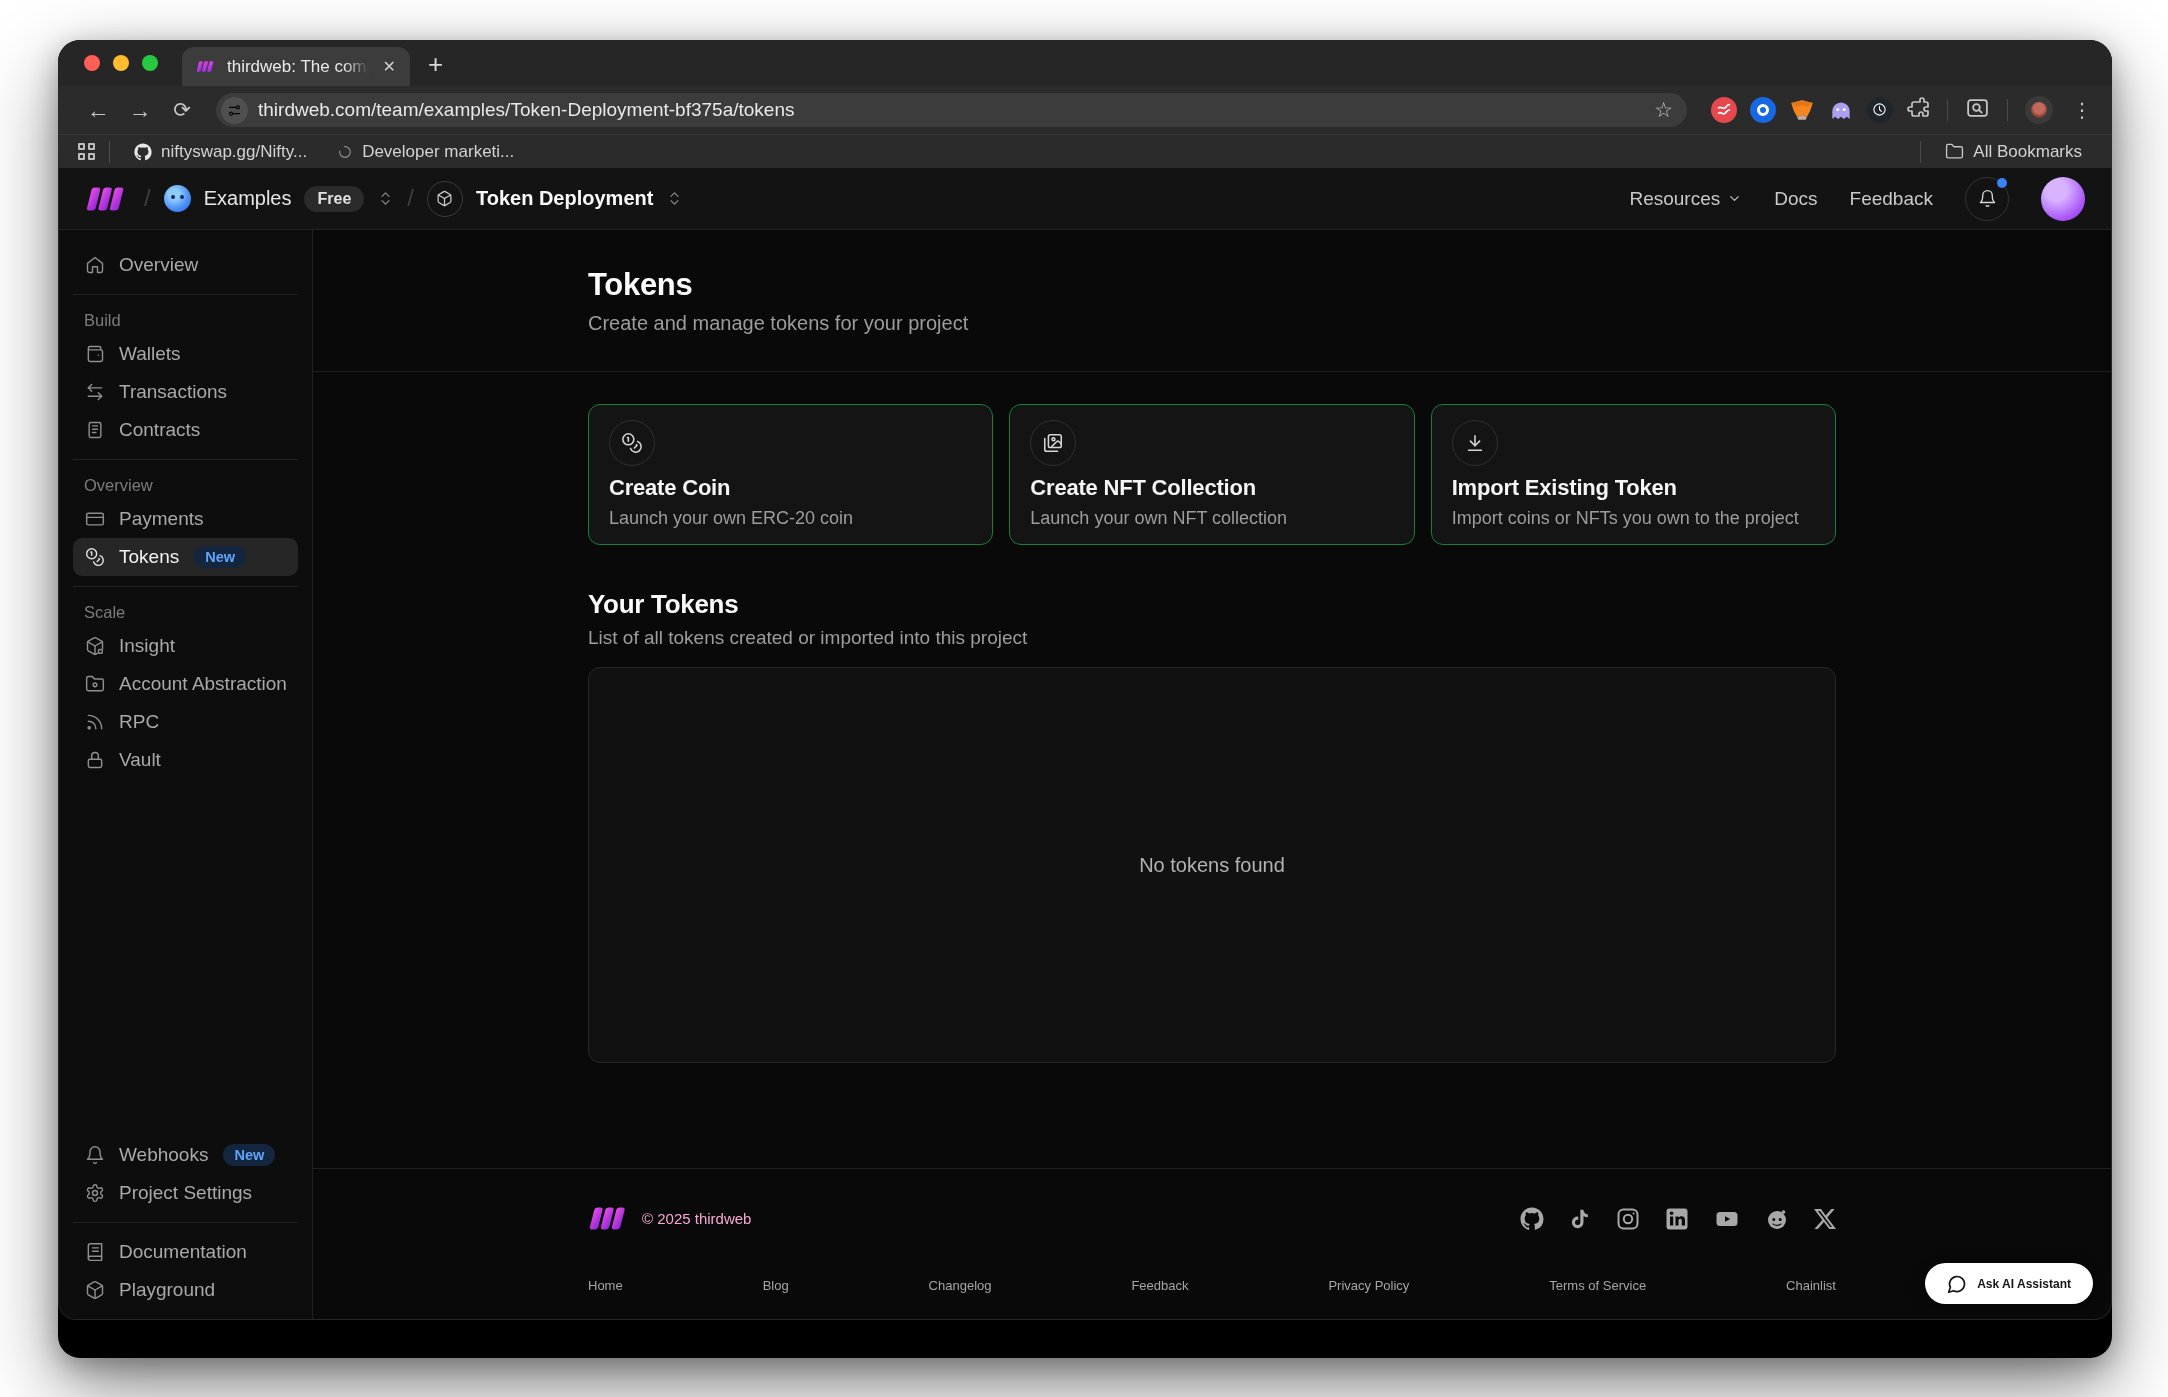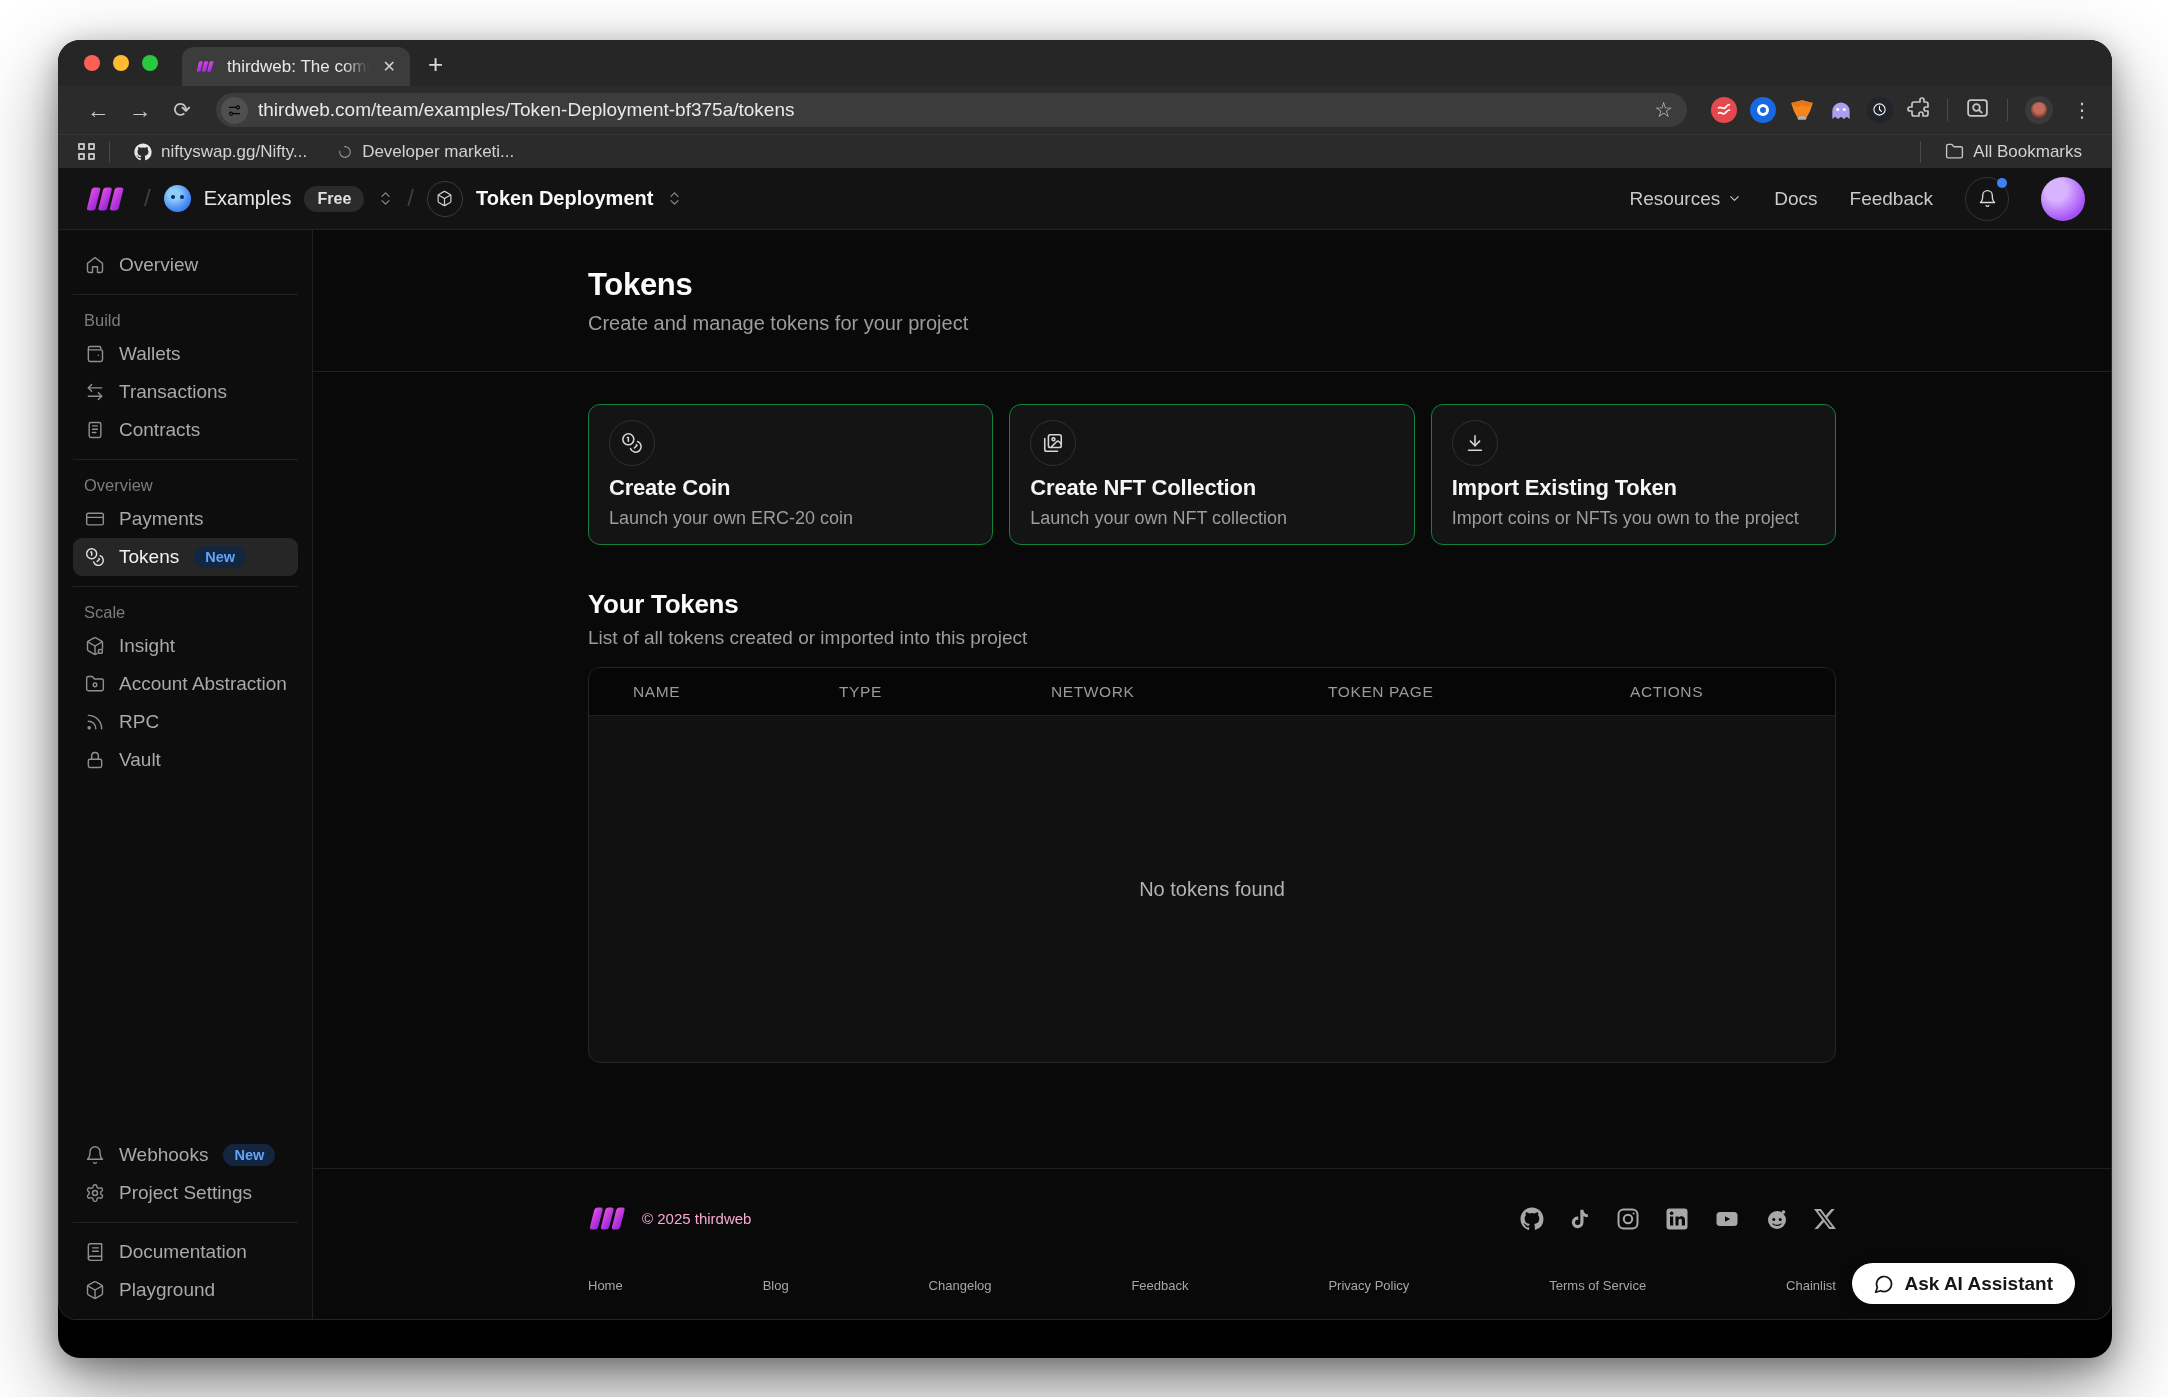--- a/index.html
+++ b/index.html
@@ -101,22 +101,22 @@
   
   .footer { flex:none; border-top:1px solid #1f1f1f; padding:36px 0 26px; }
   .f-row1 { display:flex; align-items:center; }
   .f-copy { font-size:15px; color:#f9a8d4; margin-left:10px; }
   .socials { margin-left:auto; display:flex; align-items:center; gap:25px; color:#a8a8a8; }
   .socials svg { display:block; }
   .f-row2 { display:flex; justify-content:space-between; margin-top:46px; }
   .f-link { font-size:13px; color:#a6a6a6; }
 
   .ai-btn {
-    position:absolute; right:36px; bottom:15px; height:41px; border-radius:999px; background:#fff;
-    display:flex; align-items:center; gap:10px; padding:0 22px; color:#161616; font-size:19px; font-weight:600;
+    position:absolute; right:18px; bottom:15px; height:41px; border-radius:999px; background:#fff;
+    display:flex; align-items:center; gap:10px; padding:0 22px; color:#161616; font-size:12px; font-weight:600;
     box-shadow:0 4px 14px rgba(0,0,0,.4);
   }
 
   svg.ln { fill:none; stroke:currentColor; stroke-width:1.7; stroke-linecap:round; stroke-linejoin:round; }
 </style>
 </head>
 <body>
 
 <svg width="0" height="0" style="position:absolute">
   <defs>
@@ -505,27 +505,20 @@
                 </span>
                 <div class="card-title">Import Existing Token</div>
                 <div class="card-desc">Import coins or NFTs you own to the project</div>
               </div>
             </div>
 
             <div class="yt-title">Your Tokens</div>
             <div class="yt-sub">List of all tokens created or imported into this project</div>
 
             <div class="table">
-              <div class="thead">
-                <span class="th">NAME</span>
-                <span class="th">TYPE</span>
-                <span class="th">NETWORK</span>
-                <span class="th">TOKEN PAGE</span>
-                <span class="th">ACTIONS</span>
-              </div>
               <div class="tbody">
                 <span class="empty">No tokens found</span>
               </div>
             </div>
           </div>
         </div>
 
         <div class="footer">
           <div class="container">
             <div class="f-row1">

